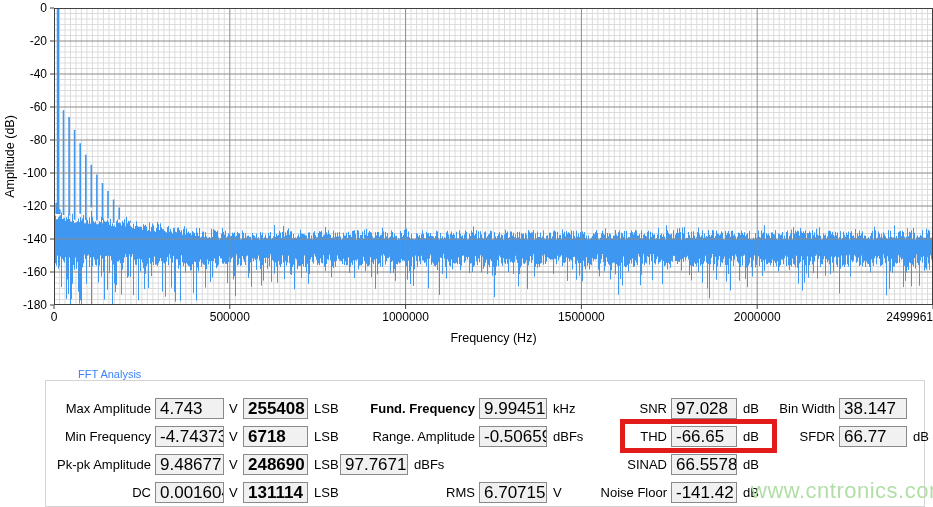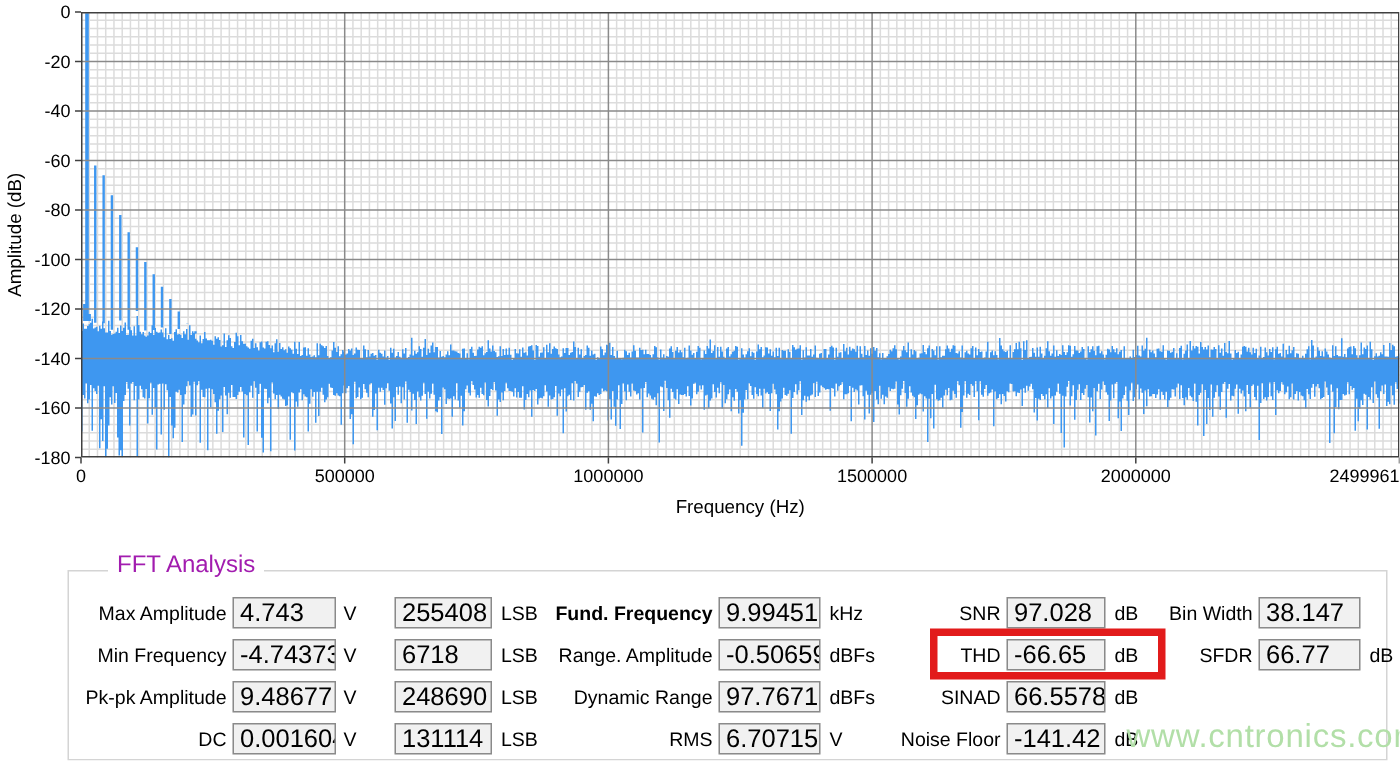--- a/index.html
+++ b/index.html
@@ -10,36 +10,36 @@
     -webkit-font-smoothing:antialiased;
   }
   #plot-wrap{position:absolute;left:0;top:0;width:933px;height:350px;}
   
   #groupbox{
     position:absolute;left:45px;top:380px;width:880px;height:127px;
     border:1px solid #d4d4d4;box-sizing:border-box;
   }
   #groupbox-title{
     position:absolute;left:72px;top:368px;background:#ffffff;
-    padding:0 6px;font-size:16px;color:#a21caf;z-index:2;white-space:nowrap;
+    padding:0 6px;font-size:11px;color:#3b82f6;z-index:2;white-space:nowrap;
   }
   .frow{position:absolute;display:flex;align-items:center;height:21px;font-size:13px;color:#000;white-space:nowrap;z-index:1;}
   .flabel{display:inline-block;text-align:right;padding-right:4px;}
   .bold{font-weight:bold;}
   .vbox{
     display:inline-block;background:#f1f1f1;border:1px solid #8a8a8a;
     height:19px;line-height:19px;padding:0 3px 0 4px;font-size:17px;color:#000;
     box-sizing:content-box;overflow:hidden;
   }
   .unit{display:inline-block;padding-left:6px;}
   
   .ga .flabel{width:111px;}
   .ga .vbox.v1{width:60px;}
   .ga .unit.u1{width:10px;padding-left:5px;}
-  .ga .vbox.v2{width:56px;margin-left:24px;}
+  .ga .vbox.v2{width:56px;margin-left:4px;font-weight:bold;}
   .gb .flabel{width:135px;}
   .gb .vbox{width:59px;}
   .gc .flabel{width:107px;}
   .gc .vbox{width:57px;}
   .gd .flabel{width:65px;}
   .gd .vbox{width:59px;}
   .r1{top:398px;} .r2{top:426px;} .r3{top:454px;} .r4{top:482px;}
   .ga{left:40px;} .gb{left:340px;} .gc{left:560px;} .gd{left:770px;}
   #thd-highlight{
     position:absolute;left:620px;top:419px;width:157px;height:34px;
@@ -120,21 +120,20 @@
   <span class="flabel bold">Fund. Frequency</span>
   <span class="vbox">9.99451</span>
   <span class="unit">kHz</span>
 </div>
 <div class="frow gb r2">
   <span class="flabel">Range. Amplitude</span>
   <span class="vbox">-0.50659</span>
   <span class="unit">dBFs</span>
 </div>
 <div class="frow gb r3">
-  <span class="flabel">Dynamic Range</span>
   <span class="vbox">97.7671</span>
   <span class="unit">dBFs</span>
 </div>
 <div class="frow gb r4">
   <span class="flabel">RMS</span>
   <span class="vbox">6.70715</span>
   <span class="unit">V</span>
 </div>
 
 <div class="frow gc r1">

